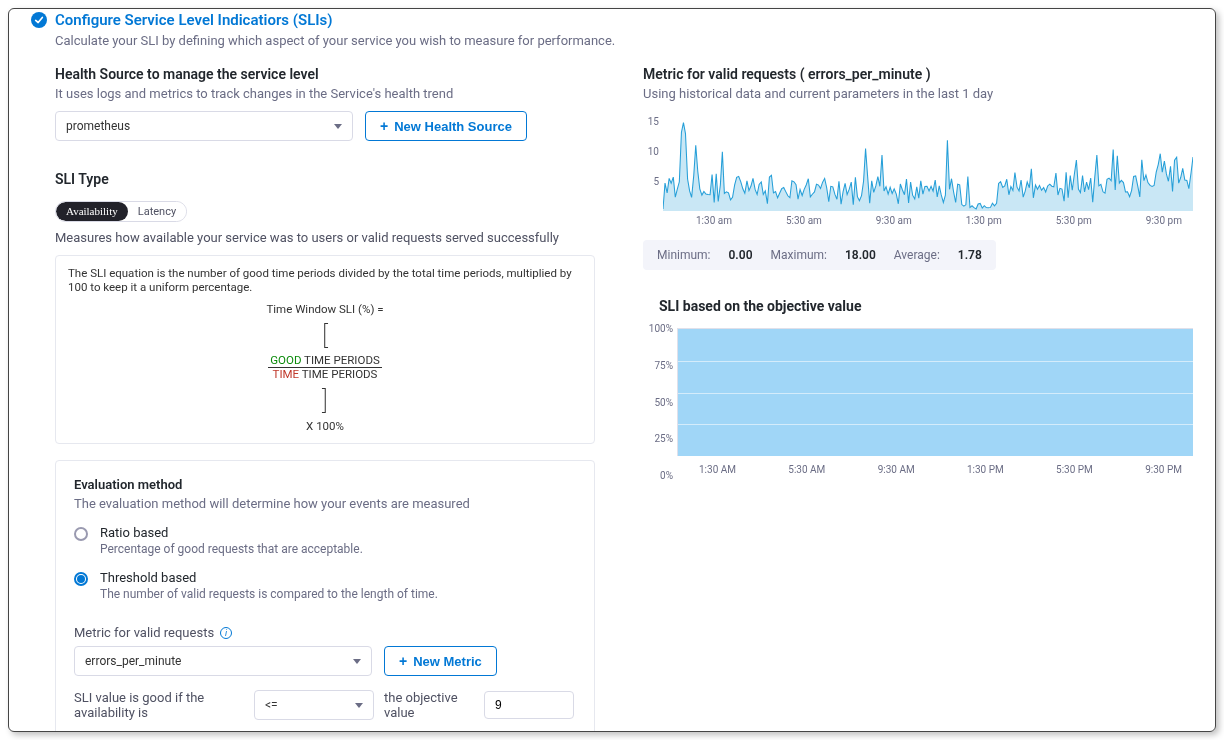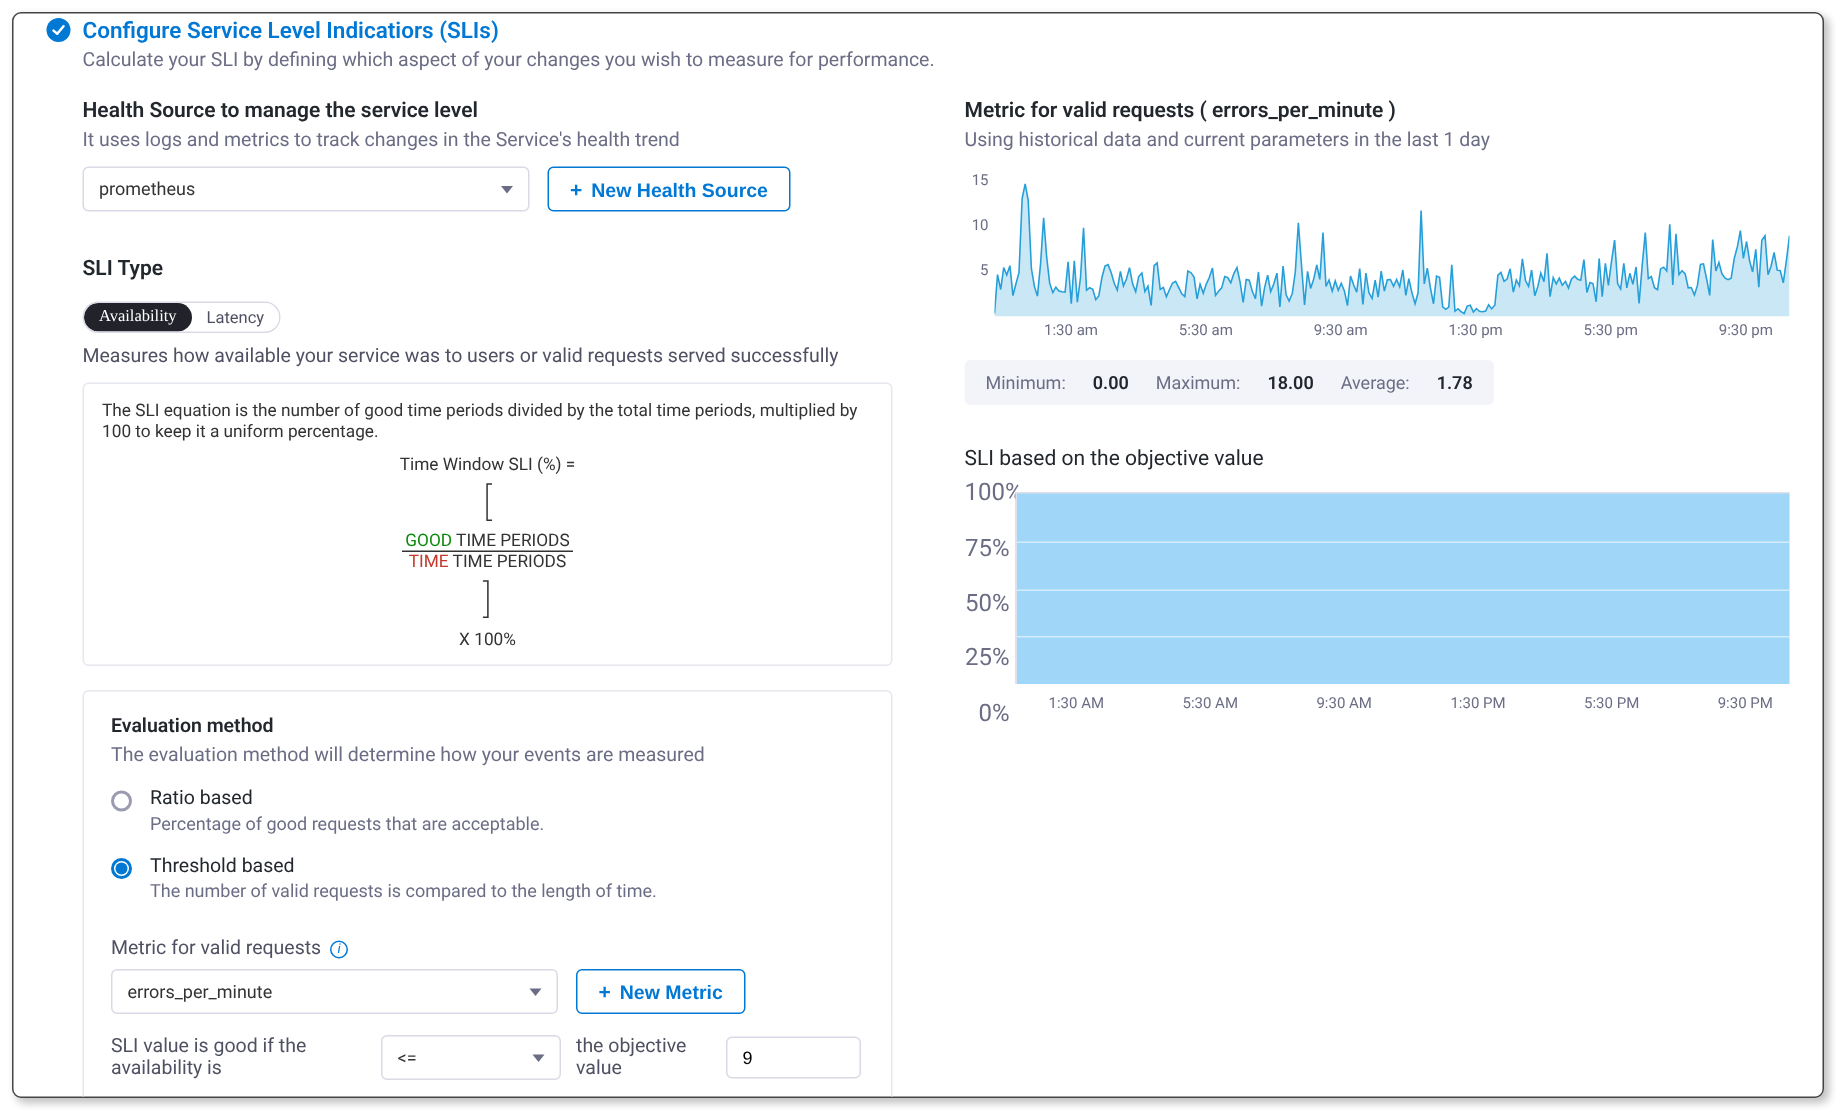--- a/index.html
+++ b/index.html
@@ -233,49 +233,49 @@
     gap: 18px;
     align-items: center;
     padding: 8px 14px;
     background: var(--bg-stats);
     border-radius: 4px;
     font-size: 12px;
   }
   .stats-box .lab { color: var(--text-muted); }
   .stats-box .val { color: var(--text-dark); font-weight: 600; }
 
-  .chart2-h { font-size: 14px; font-weight: 400; margin: 28px 0 14px 0; }
+  .chart2-h { font-size: 14px; font-weight: 700; margin: 28px 0 14px 16px; }
   .chart2-wrap { position: relative; width: 100%; }
   .chart2-plot {
     position: relative; margin-left: 34px; height: 128px;
     border-left: 1px solid #e0e0ea;
     border-top: 1px solid #e0e0ea;
     background: var(--blue-area);
   }
   .chart2-grid {
     position: absolute; left:0; right:0;
     border-top: 1px solid rgba(255,255,255,.55);
   }
-  .ylab2 { position: absolute; left: 0; width: 30px; text-align: right; font-size: 16px; color: var(--text-muted); transform: translateY(-50%); }
+  .ylab2 { position: absolute; left: 0; width: 30px; text-align: right; font-size: 10px; color: var(--text-muted); transform: translateY(-50%); }
   .xlab-row2 { display: flex; justify-content: space-between; margin-left: 34px; font-size: 10px; color: var(--text-muted); margin-top: 8px; }
 </style>
 </head>
 <body>
 
 <div class="frame">
   <div class="panel">
     <div class="header-row">
       <span class="check-circle">
         <svg viewBox="0 0 12 12" fill="none" stroke="#fff" stroke-width="2" stroke-linecap="round" stroke-linejoin="round">
             <polyline points="2,6.5 5,9 10,3"></polyline>
           </svg>
       </span>
       <span class="title">Configure Service Level Indicatiors (SLIs)</span>
     </div>
-    <div class="subtitle">Calculate your SLI by defining which aspect of your changes you wish to measure for performance.</div>
+    <div class="subtitle">Calculate your SLI by defining which aspect of your service you wish to measure for performance.</div>
 
     <div class="columns">
 
       <div class="col-left">
 
         <div class="section-h">Health Source to manage the service level</div>
         <div class="section-sub">It uses logs and metrics to track changes in the Service's health trend</div>
         <div class="row">
           <div class="select wide">
             <span>prometheus</span>

